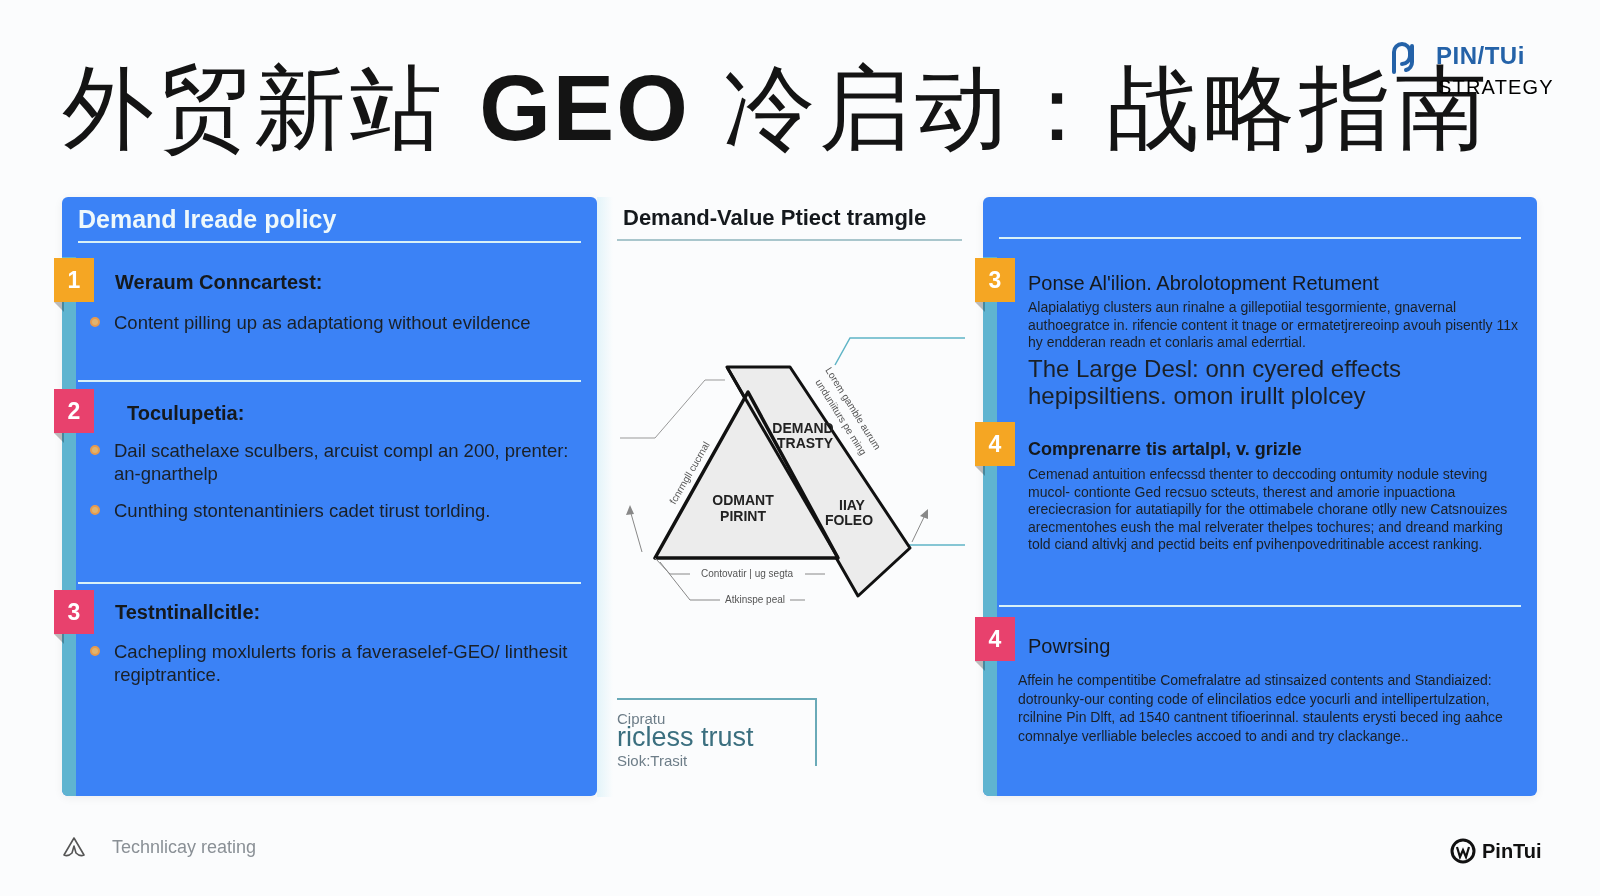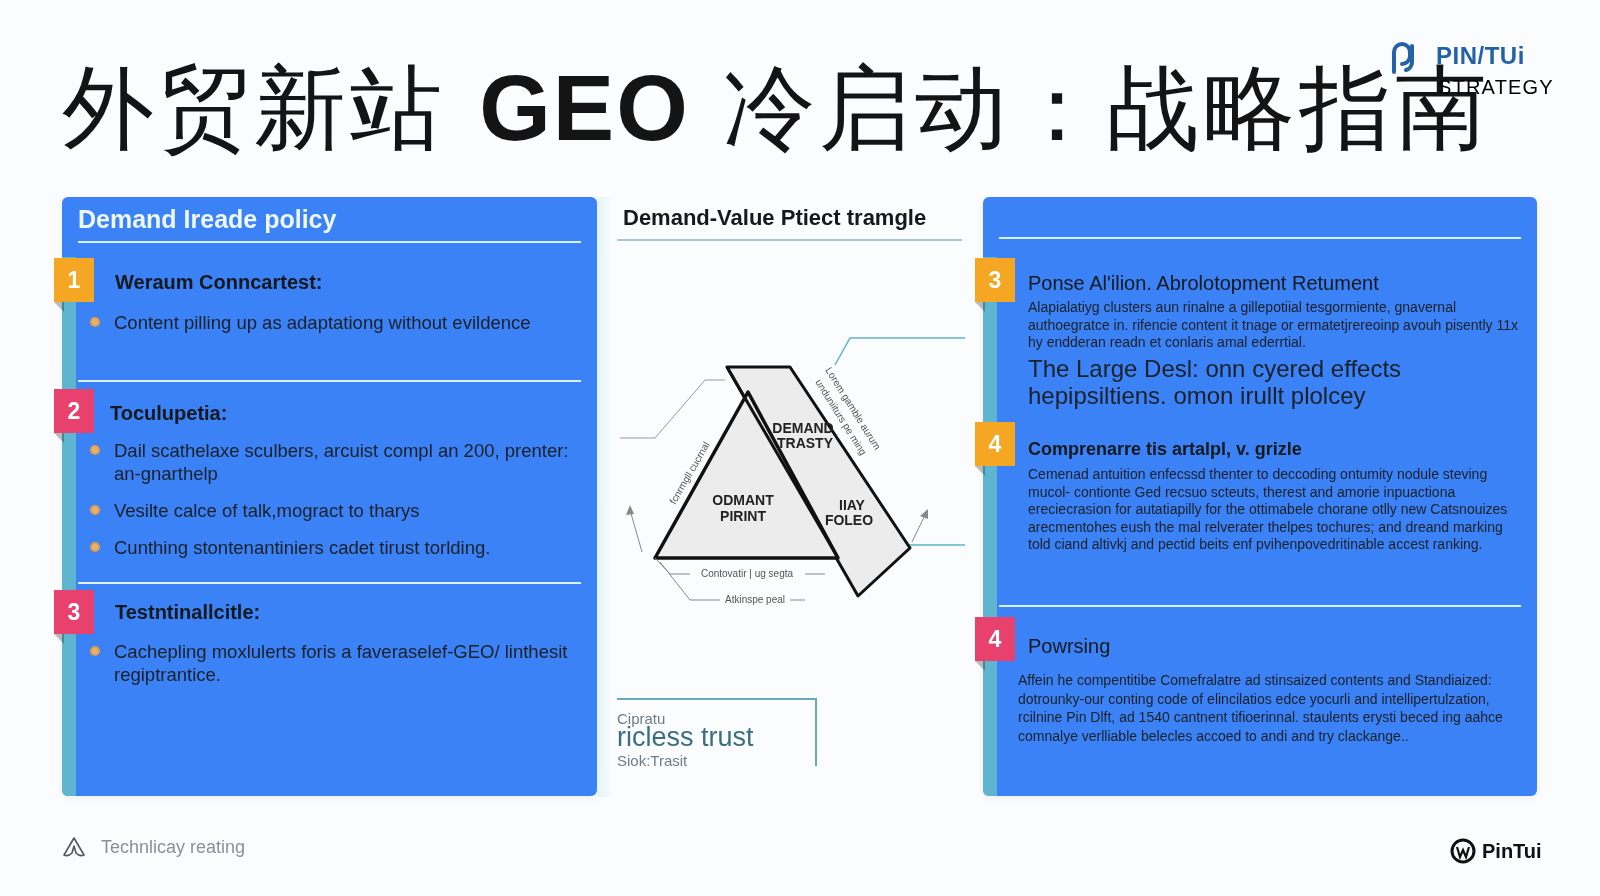--- a/index.html
+++ b/index.html
@@ -41,21 +41,21 @@
 
   .trust-box { position: absolute; left: 617px; top: 698px; width: 200px; height: 68px; border-top: 2px solid #6aaab8; border-right: 2px solid #6aaab8; }
   .trust-small { position: absolute; left: 617px; top: 710px; font-size: 15px; color: #6d7d88; }
   .trust-big { position: absolute; left: 617px; top: 722px; font-size: 27px; color: #3b6f7f; }
   .trust-small2 { position: absolute; left: 617px; top: 752px; font-size: 15px; color: #6d7d88; }
 
   .r-title { position: absolute; font-size: 20px; color: #15191d; }
   .r-body { position: absolute; font-size: 14px; line-height: 17.5px; color: #1a2027; }
   .r-large { position: absolute; font-size: 24px; line-height: 27px; color: #1a2027; }
 
-  .footer-left { position: absolute; left: 62px; top: 836px; display: flex; align-items: center; gap: 15px; color: #8a9096; font-size: 18px; }
+  .footer-left { position: absolute; left: 62px; top: 836px; display: flex; align-items: center; gap: 26px; color: #8a9096; font-size: 18px; }
   .footer-right { position: absolute; left: 1450px; top: 838px; display: flex; align-items: center; gap: 6px; font-size: 20px; font-weight: bold; color: #111; }
 </style>
 </head>
 <body>
 
 <div class="title">
   <span>外贸新站 </span><span class="geo">GEO</span><span> 冷启动：战略指南</span>
 </div>
 
 <div class="brand">
@@ -74,24 +74,23 @@
   <div class="panel-rule" style="top:44px;"></div>
 
   <div class="badge orange" style="left:-8px; top:61px;">1</div>
   <div class="sec-title" style="left:53px; top:74px;">Weraum Conncartest:</div>
   <ul class="bullets" style="top:114px;">
     <li><span class="dot"></span><span>Content pilling up as adaptationg without evildence</span></li>
   </ul>
   <div class="panel-rule" style="top:183px;"></div>
 
   <div class="badge pink" style="left:-8px; top:192px;">2</div>
-  <div class="sec-title" style="left:48px; top:205px;">Toculupetia:</div>
+  <div class="sec-title" style="left:65px; top:205px;">Toculupetia:</div>
   <ul class="bullets" style="top:242px;">
     <li><span class="dot"></span><span>Dail scathelaxe sculbers, arcuist compl an 200, prenter: an-gnarthelp</span></li>
-    <li><span class="dot"></span><span>Vesilte calce of talk,mogract to tharys</span></li>
     <li><span class="dot"></span><span>Cunthing stontenantiniers cadet tirust torlding.</span></li>
   </ul>
   <div class="panel-rule" style="top:385px;"></div>
 
   <div class="badge pink" style="left:-8px; top:393px;">3</div>
   <div class="sec-title" style="left:53px; top:404px;">Testntinallcitle:</div>
   <ul class="bullets" style="top:443px;">
     <li><span class="dot"></span><span>Cachepling moxlulerts foris a faveraselef-GEO/ linthesit regiptrantice.</span></li>
   </ul>
 </div>

